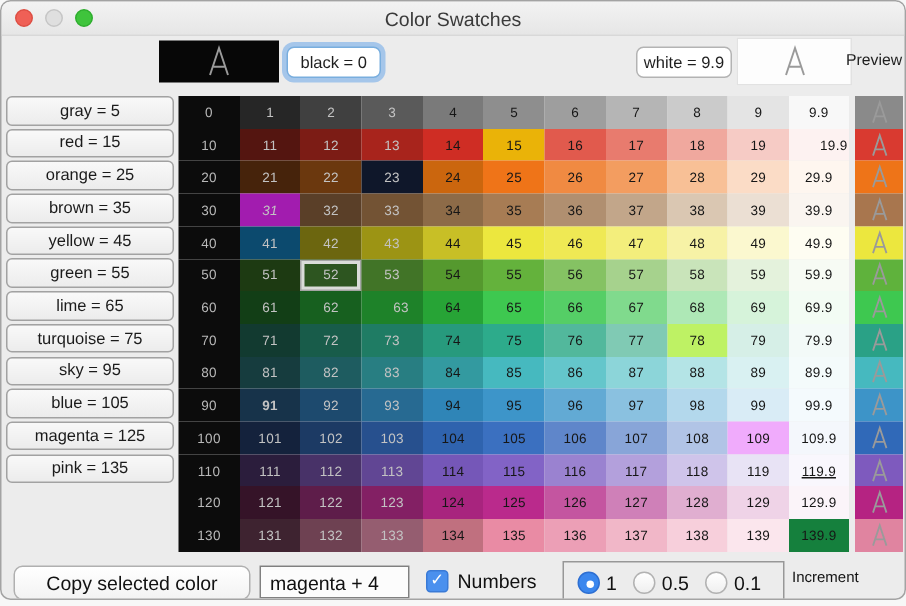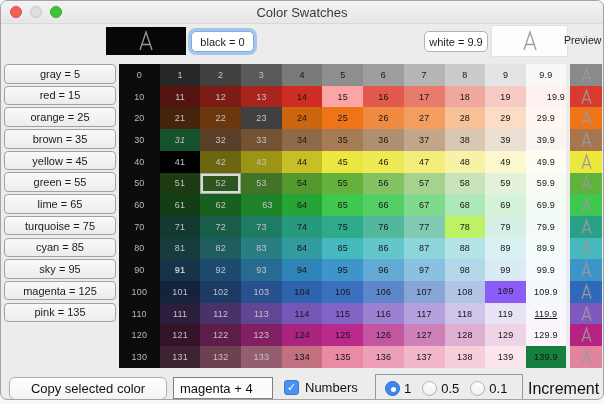--- a/index.html
+++ b/index.html
@@ -49,21 +49,21 @@
             display:flex;align-items:center;justify-content:center;line-height:1;}
   .numbers-label{position:absolute;left:304px;top:379px;font-size:13px;color:#111;}
   .radio-box{position:absolute;left:374px;top:373px;width:148px;height:28px;box-sizing:border-box;
             border:1px solid #979797;display:flex;align-items:center;gap:11px;padding-left:9px;}
   .radio-item{display:flex;align-items:center;gap:4px;}
   .radio{width:15px;height:15px;border-radius:50%;box-sizing:border-box;border:1px solid #b2b2b2;
          background:linear-gradient(#ffffff,#efefef);position:relative;}
   .radio.on{background:#3b87ee;border-color:#2e6fd2;}
   .radio.on::after{content:"";position:absolute;left:5px;top:5px;width:5px;height:5px;border-radius:50%;background:#fff;}
   .radio-label{font-size:13px;color:#111;}
-  .increment-label{position:absolute;left:527px;top:379px;font-size:16px;color:#111;}
+  .increment-label{position:absolute;left:527px;top:379px;font-size:10px;color:#111;}
 </style>
 </head>
 <body>
 
 <div class="window">
 
   <div class="titlebar">
     <div class="traffic">
       <span class="light red"></span>
       <span class="light gray"></span>
@@ -92,22 +92,22 @@
 
   <div class="sidebar">
       <div class="side-btn">gray = 5</div>
       <div class="side-btn">red = 15</div>
       <div class="side-btn">orange = 25</div>
       <div class="side-btn">brown = 35</div>
       <div class="side-btn">yellow = 45</div>
       <div class="side-btn">green = 55</div>
       <div class="side-btn">lime = 65</div>
       <div class="side-btn">turquoise = 75</div>
-      <div class="side-btn">cyan = 85</div>
       <div class="side-btn">sky = 95</div>
+      <div class="side-btn">blue = 105</div>
       <div class="side-btn">magenta = 125</div>
       <div class="side-btn">pink = 135</div>
     </div>
 
   <div class="grid">
       <div class="cell" style="background: rgb(12, 12, 12); color: rgb(185, 185, 185);">0</div>
       <div class="cell" style="background: rgb(38, 38, 38); color: rgb(195, 195, 195);">1</div>
       <div class="cell" style="background: rgb(64, 64, 64); color: rgb(195, 195, 195);">2</div>
       <div class="cell" style="background: rgb(90, 90, 90); color: rgb(195, 195, 195);">3</div>
       <div class="cell" style="background: rgb(122, 122, 122); color: rgb(22, 22, 22);">4</div>
@@ -115,50 +115,50 @@
       <div class="cell" style="background: rgb(158, 158, 158); color: rgb(22, 22, 22);">6</div>
       <div class="cell" style="background: rgb(181, 181, 181); color: rgb(22, 22, 22);">7</div>
       <div class="cell" style="background: rgb(203, 203, 203); color: rgb(22, 22, 22);">8</div>
       <div class="cell" style="background: rgb(228, 228, 228); color: rgb(22, 22, 22);">9</div>
       <div class="cell" style="background: rgb(248, 248, 248); color: rgb(22, 22, 22);">9.9</div>
       <div class="cell" style="background: rgb(12, 12, 12); color: rgb(185, 185, 185);">10</div>
       <div class="cell" style="background: rgb(84, 21, 16); color: rgb(195, 195, 195);">11</div>
       <div class="cell" style="background: rgb(124, 28, 21); color: rgb(195, 195, 195);">12</div>
       <div class="cell" style="background: rgb(168, 36, 28); color: rgb(195, 195, 195);">13</div>
       <div class="cell" style="background: rgb(207, 45, 36); color: rgb(22, 22, 22);">14</div>
-      <div class="cell" style="background: #fca5a5; color: rgb(22, 22, 22);">15</div>
+      <div class="cell" style="background: #eab308; color: rgb(22, 22, 22);">15</div>
       <div class="cell" style="background: rgb(225, 90, 77); color: rgb(22, 22, 22);">16</div>
       <div class="cell" style="background: rgb(232, 123, 110); color: rgb(22, 22, 22);">17</div>
       <div class="cell" style="background: rgb(240, 168, 158); color: rgb(22, 22, 22);">18</div>
       <div class="cell" style="background: rgb(246, 203, 197); color: rgb(22, 22, 22);">19</div>
       <div class="cell" style="background: rgb(253, 242, 241); color: rgb(22, 22, 22); padding-left: 20px;">19.9</div>
       <div class="cell" style="background: rgb(12, 12, 12); color: rgb(185, 185, 185);">20</div>
       <div class="cell" style="background: rgb(70, 35, 11); color: rgb(195, 195, 195);">21</div>
       <div class="cell" style="background: rgb(107, 56, 14); color: rgb(195, 195, 195);">22</div>
-      <div class="cell" style="background: #404040; color: rgb(195, 195, 195);">23</div>
+      <div class="cell" style="background: #0f172a; color: rgb(195, 195, 195);">23</div>
       <div class="cell" style="background: rgb(203, 102, 14); color: rgb(22, 22, 22);">24</div>
       <div class="cell" style="background: rgb(239, 116, 24); color: rgb(22, 22, 22);">25</div>
       <div class="cell" style="background: rgb(240, 138, 66); color: rgb(22, 22, 22);">26</div>
       <div class="cell" style="background: rgb(243, 157, 96); color: rgb(22, 22, 22);">27</div>
       <div class="cell" style="background: rgb(248, 192, 150); color: rgb(22, 22, 22);">28</div>
       <div class="cell" style="background: rgb(251, 220, 198); color: rgb(22, 22, 22);">29</div>
       <div class="cell" style="background: rgb(254, 246, 239); color: rgb(22, 22, 22);">29.9</div>
       <div class="cell" style="background: rgb(12, 12, 12); color: rgb(185, 185, 185);">30</div>
-      <div class="cell" style="background: #14532d; color: rgb(195, 195, 195); font-style: italic;">31</div>
+      <div class="cell" style="background: #a21caf; color: rgb(195, 195, 195); font-style: italic;">31</div>
       <div class="cell" style="background: rgb(90, 63, 40); color: rgb(195, 195, 195);">32</div>
       <div class="cell" style="background: rgb(115, 83, 52); color: rgb(195, 195, 195);">33</div>
       <div class="cell" style="background: rgb(141, 107, 72); color: rgb(22, 22, 22);">34</div>
       <div class="cell" style="background: rgb(167, 124, 84); color: rgb(22, 22, 22);">35</div>
       <div class="cell" style="background: rgb(176, 143, 112); color: rgb(22, 22, 22);">36</div>
       <div class="cell" style="background: rgb(194, 166, 138); color: rgb(22, 22, 22);">37</div>
       <div class="cell" style="background: rgb(218, 199, 178); color: rgb(22, 22, 22);">38</div>
       <div class="cell" style="background: rgb(235, 223, 211); color: rgb(22, 22, 22);">39</div>
       <div class="cell" style="background: rgb(250, 245, 240); color: rgb(22, 22, 22);">39.9</div>
       <div class="cell" style="background: rgb(12, 12, 12); color: rgb(185, 185, 185);">40</div>
-      <div class="cell" style="background: #000000; color: rgb(195, 195, 195);">41</div>
+      <div class="cell" style="background: #0c4a6e; color: rgb(195, 195, 195);">41</div>
       <div class="cell" style="background: rgb(108, 102, 15); color: rgb(195, 195, 195);">42</div>
       <div class="cell" style="background: rgb(156, 148, 20); color: rgb(195, 195, 195);">43</div>
       <div class="cell" style="background: rgb(200, 191, 38); color: rgb(22, 22, 22);">44</div>
       <div class="cell" style="background: rgb(236, 231, 62); color: rgb(22, 22, 22);">45</div>
       <div class="cell" style="background: rgb(239, 233, 84); color: rgb(22, 22, 22);">46</div>
       <div class="cell" style="background: rgb(243, 238, 124); color: rgb(22, 22, 22);">47</div>
       <div class="cell" style="background: rgb(247, 242, 166); color: rgb(22, 22, 22);">48</div>
       <div class="cell" style="background: rgb(251, 248, 207); color: rgb(22, 22, 22);">49</div>
       <div class="cell" style="background: rgb(254, 253, 242); color: rgb(22, 22, 22);">49.9</div>
       <div class="cell" style="background: rgb(12, 12, 12); color: rgb(185, 185, 185);">50</div>
@@ -218,21 +218,21 @@
       <div class="cell" style="background: rgb(244, 250, 253); color: rgb(22, 22, 22);">99.9</div>
       <div class="cell" style="background: rgb(12, 12, 12); color: rgb(185, 185, 185);">100</div>
       <div class="cell" style="background: rgb(20, 34, 60); color: rgb(195, 195, 195);">101</div>
       <div class="cell" style="background: rgb(28, 58, 100); color: rgb(195, 195, 195);">102</div>
       <div class="cell" style="background: rgb(39, 80, 142); color: rgb(195, 195, 195);">103</div>
       <div class="cell" style="background: rgb(47, 99, 174); color: rgb(22, 22, 22);">104</div>
       <div class="cell" style="background: rgb(59, 112, 192); color: rgb(22, 22, 22);">105</div>
       <div class="cell" style="background: rgb(95, 134, 202); color: rgb(22, 22, 22);">106</div>
       <div class="cell" style="background: rgb(136, 165, 216); color: rgb(22, 22, 22);">107</div>
       <div class="cell" style="background: rgb(177, 196, 230); color: rgb(22, 22, 22);">108</div>
-      <div class="cell" style="background: #8b5cf6; color: rgb(22, 22, 22); font-family: Liberation Mono, monospace;">109</div>
+      <div class="cell" style="background: #f0abfc; color: rgb(22, 22, 22);">109</div>
       <div class="cell" style="background: rgb(244, 247, 252); color: rgb(22, 22, 22);">109.9</div>
       <div class="cell" style="background: rgb(12, 12, 12); color: rgb(185, 185, 185);">110</div>
       <div class="cell" style="background: rgb(43, 29, 60); color: rgb(195, 195, 195);">111</div>
       <div class="cell" style="background: rgb(72, 50, 104); color: rgb(195, 195, 195);">112</div>
       <div class="cell" style="background: rgb(97, 70, 148); color: rgb(195, 195, 195);">113</div>
       <div class="cell" style="background: rgb(117, 87, 184); color: rgb(22, 22, 22);">114</div>
       <div class="cell" style="background: rgb(130, 99, 198); color: rgb(22, 22, 22);">115</div>
       <div class="cell" style="background: rgb(154, 130, 208); color: rgb(22, 22, 22);">116</div>
       <div class="cell" style="background: rgb(179, 160, 220); color: rgb(22, 22, 22);">117</div>
       <div class="cell" style="background: rgb(207, 196, 234); color: rgb(22, 22, 22);">118</div>

